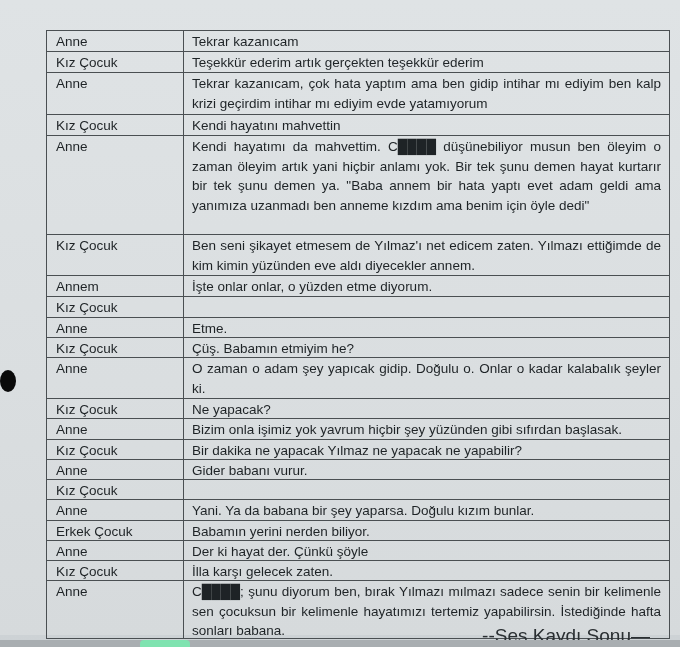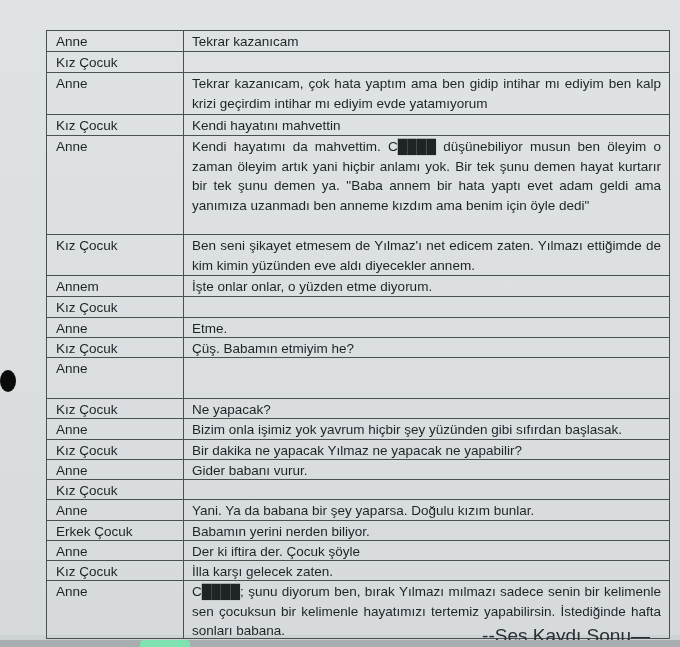--- a/index.html
+++ b/index.html
@@ -51,20 +51,21 @@
 <div class="paper"></div>
 <div class="dot"></div>
 
 <div class="table">
   <div class="row" style="height:20px">
     <div class="speaker">Anne</div>
     <div class="text">Tekrar kazanıcam</div>
   </div>
   <div class="row" style="height:20px">
     <div class="speaker">Kız Çocuk</div>
+    <div class="text">Teşekkür ederim artık gerçekten teşekkür ederim</div>
   </div>
   <div class="row" style="height:41px">
     <div class="speaker">Anne</div>
     <div class="text">Tekrar kazanıcam, çok hata yaptım ama ben gidip intihar mı ediyim ben kalp krizi geçirdim intihar mı ediyim evde yatamıyorum</div>
   </div>
   <div class="row" style="height:20px">
     <div class="speaker">Kız Çocuk</div>
     <div class="text">Kendi hayatını mahvettin</div>
   </div>
   <div class="row" style="height:98px">
@@ -85,20 +86,21 @@
   <div class="row" style="height:19px">
     <div class="speaker">Anne</div>
     <div class="text">Etme.</div>
   </div>
   <div class="row" style="height:19px">
     <div class="speaker">Kız Çocuk</div>
     <div class="text">Çüş. Babamın etmiyim he?</div>
   </div>
   <div class="row" style="height:40px">
     <div class="speaker">Anne</div>
+    <div class="text">O zaman o adam şey yapıcak gidip. Doğulu o. Onlar o  kadar kalabalık şeyler ki.</div>
   </div>
   <div class="row" style="height:19px">
     <div class="speaker">Kız Çocuk</div>
     <div class="text">Ne yapacak?</div>
   </div>
   <div class="row" style="height:20px">
     <div class="speaker">Anne</div>
     <div class="text">Bizim onla işimiz yok yavrum hiçbir şey yüzünden gibi sıfırdan başlasak.</div>
   </div>
   <div class="row" style="height:19px">
@@ -115,21 +117,21 @@
   <div class="row" style="height:20px">
     <div class="speaker">Anne</div>
     <div class="text">Yani. Ya da babana bir şey yaparsa. Doğulu kızım bunlar.</div>
   </div>
   <div class="row" style="height:19px">
     <div class="speaker">Erkek Çocuk</div>
     <div class="text">Babamın yerini nerden biliyor.</div>
   </div>
   <div class="row" style="height:19px">
     <div class="speaker">Anne</div>
-    <div class="text">Der ki iftira der. Çocuk şöyle</div>
+    <div class="text">Der ki hayat der. Çünkü şöyle</div>
   </div>
   <div class="row" style="height:19px">
     <div class="speaker">Kız Çocuk</div>
     <div class="text">İlla karşı gelecek zaten.</div>
   </div>
   <div class="row" style="height:57px">
     <div class="speaker">Anne</div>
     <div class="text">C████; şunu diyorum ben, bırak Yılmazı mılmazı sadece senin bir kelimenle sen çocuksun bir kelimenle hayatımızı tertemiz yapabilirsin. İstediğinde hafta sonları babana.</div>
   </div>
 </div>

